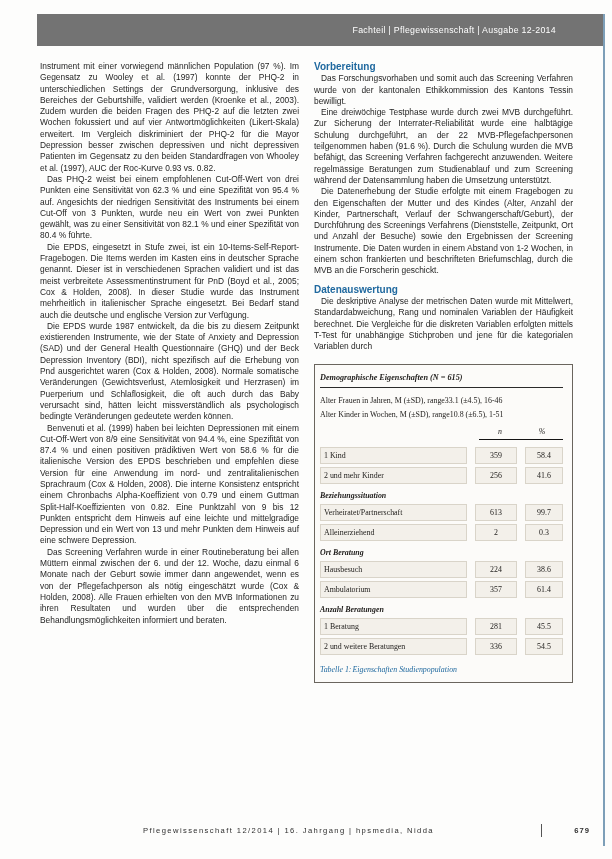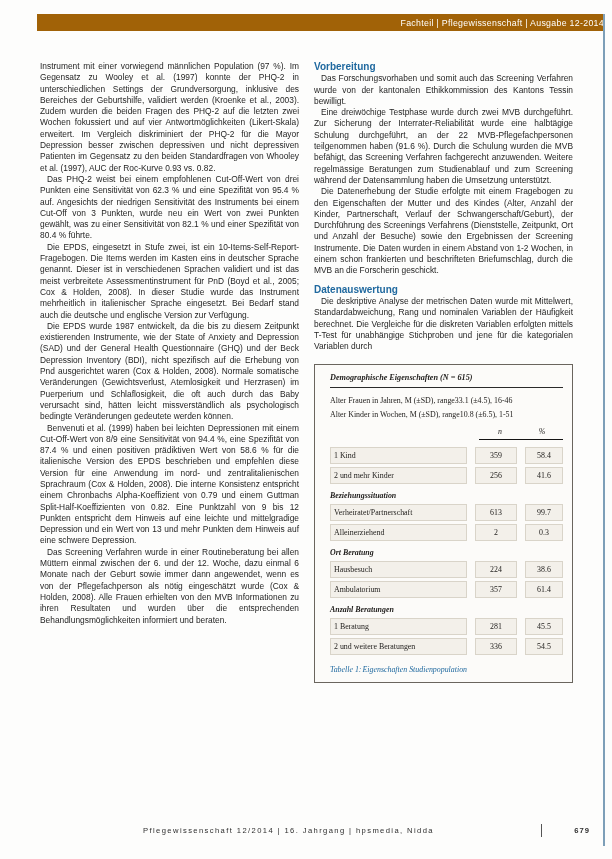--- a/index.html
+++ b/index.html
@@ -1,44 +1,44 @@
 <!DOCTYPE html>
 <html><head>
 <meta charset="utf-8">
 <style>
   html,body{margin:0;padding:0;}
   body{
     width:612px;height:859px;position:relative;background:#fdfdfc;
     font-family:"Liberation Sans",sans-serif;color:#1f1f1f;overflow:hidden;
   }
   .header-bar{
-    position:absolute;left:37px;top:14px;width:567px;height:17px;
-    background:#a16207;color:#ffffff;display:flex;align-items:center;
-    justify-content:flex-end;box-sizing:border-box;
+    position:absolute;left:37px;top:14px;width:567px;height:32px;
+    background:#737373;color:#ffffff;display:flex;align-items:center;
+    justify-content:flex-end;padding-right:48px;box-sizing:border-box;
     font-size:8.8px;letter-spacing:.3px;
   }
   .edge-line{
     position:absolute;left:603px;top:14px;width:2px;height:832px;
     background:#7d9fb8;
   }
   .columns{
     position:absolute;left:40px;top:61px;width:534px;display:flex;gap:15px;
   }
   .col{width:259px;font-size:8.4px;line-height:11.3px;text-align:justify;}
   .col p{margin:0;text-indent:7px;}
   .col p.noindent{text-indent:0;}
   .blue-heading{
     color:#20699f;font-weight:bold;font-size:10px;margin:0 0 1px 0;
     text-align:left;
   }
   .blue-heading.spaced{margin-top:7px;}
   
   .table-box{
     margin-top:12px;border:1.4px solid #6a655e;background:#fcfbf9;
-    padding:8px 9px 7px 15px;box-sizing:border-box;
+    padding:8px 9px 7px 5px;box-sizing:border-box;
     font-family:"Liberation Serif",serif;font-size:7.9px;line-height:10px;
     color:#242220;text-align:left;
   }
   .ttitle{
     font-weight:bold;font-style:italic;font-size:8.2px;
     border-bottom:1.6px solid #2a2a2a;padding-bottom:4px;margin-bottom:8px;
   }
   .stat{display:flex;margin-bottom:4px;}
   .thead{display:flex;justify-content:flex-end;margin:7px 0 2px 0;}
   .thead-cols{

